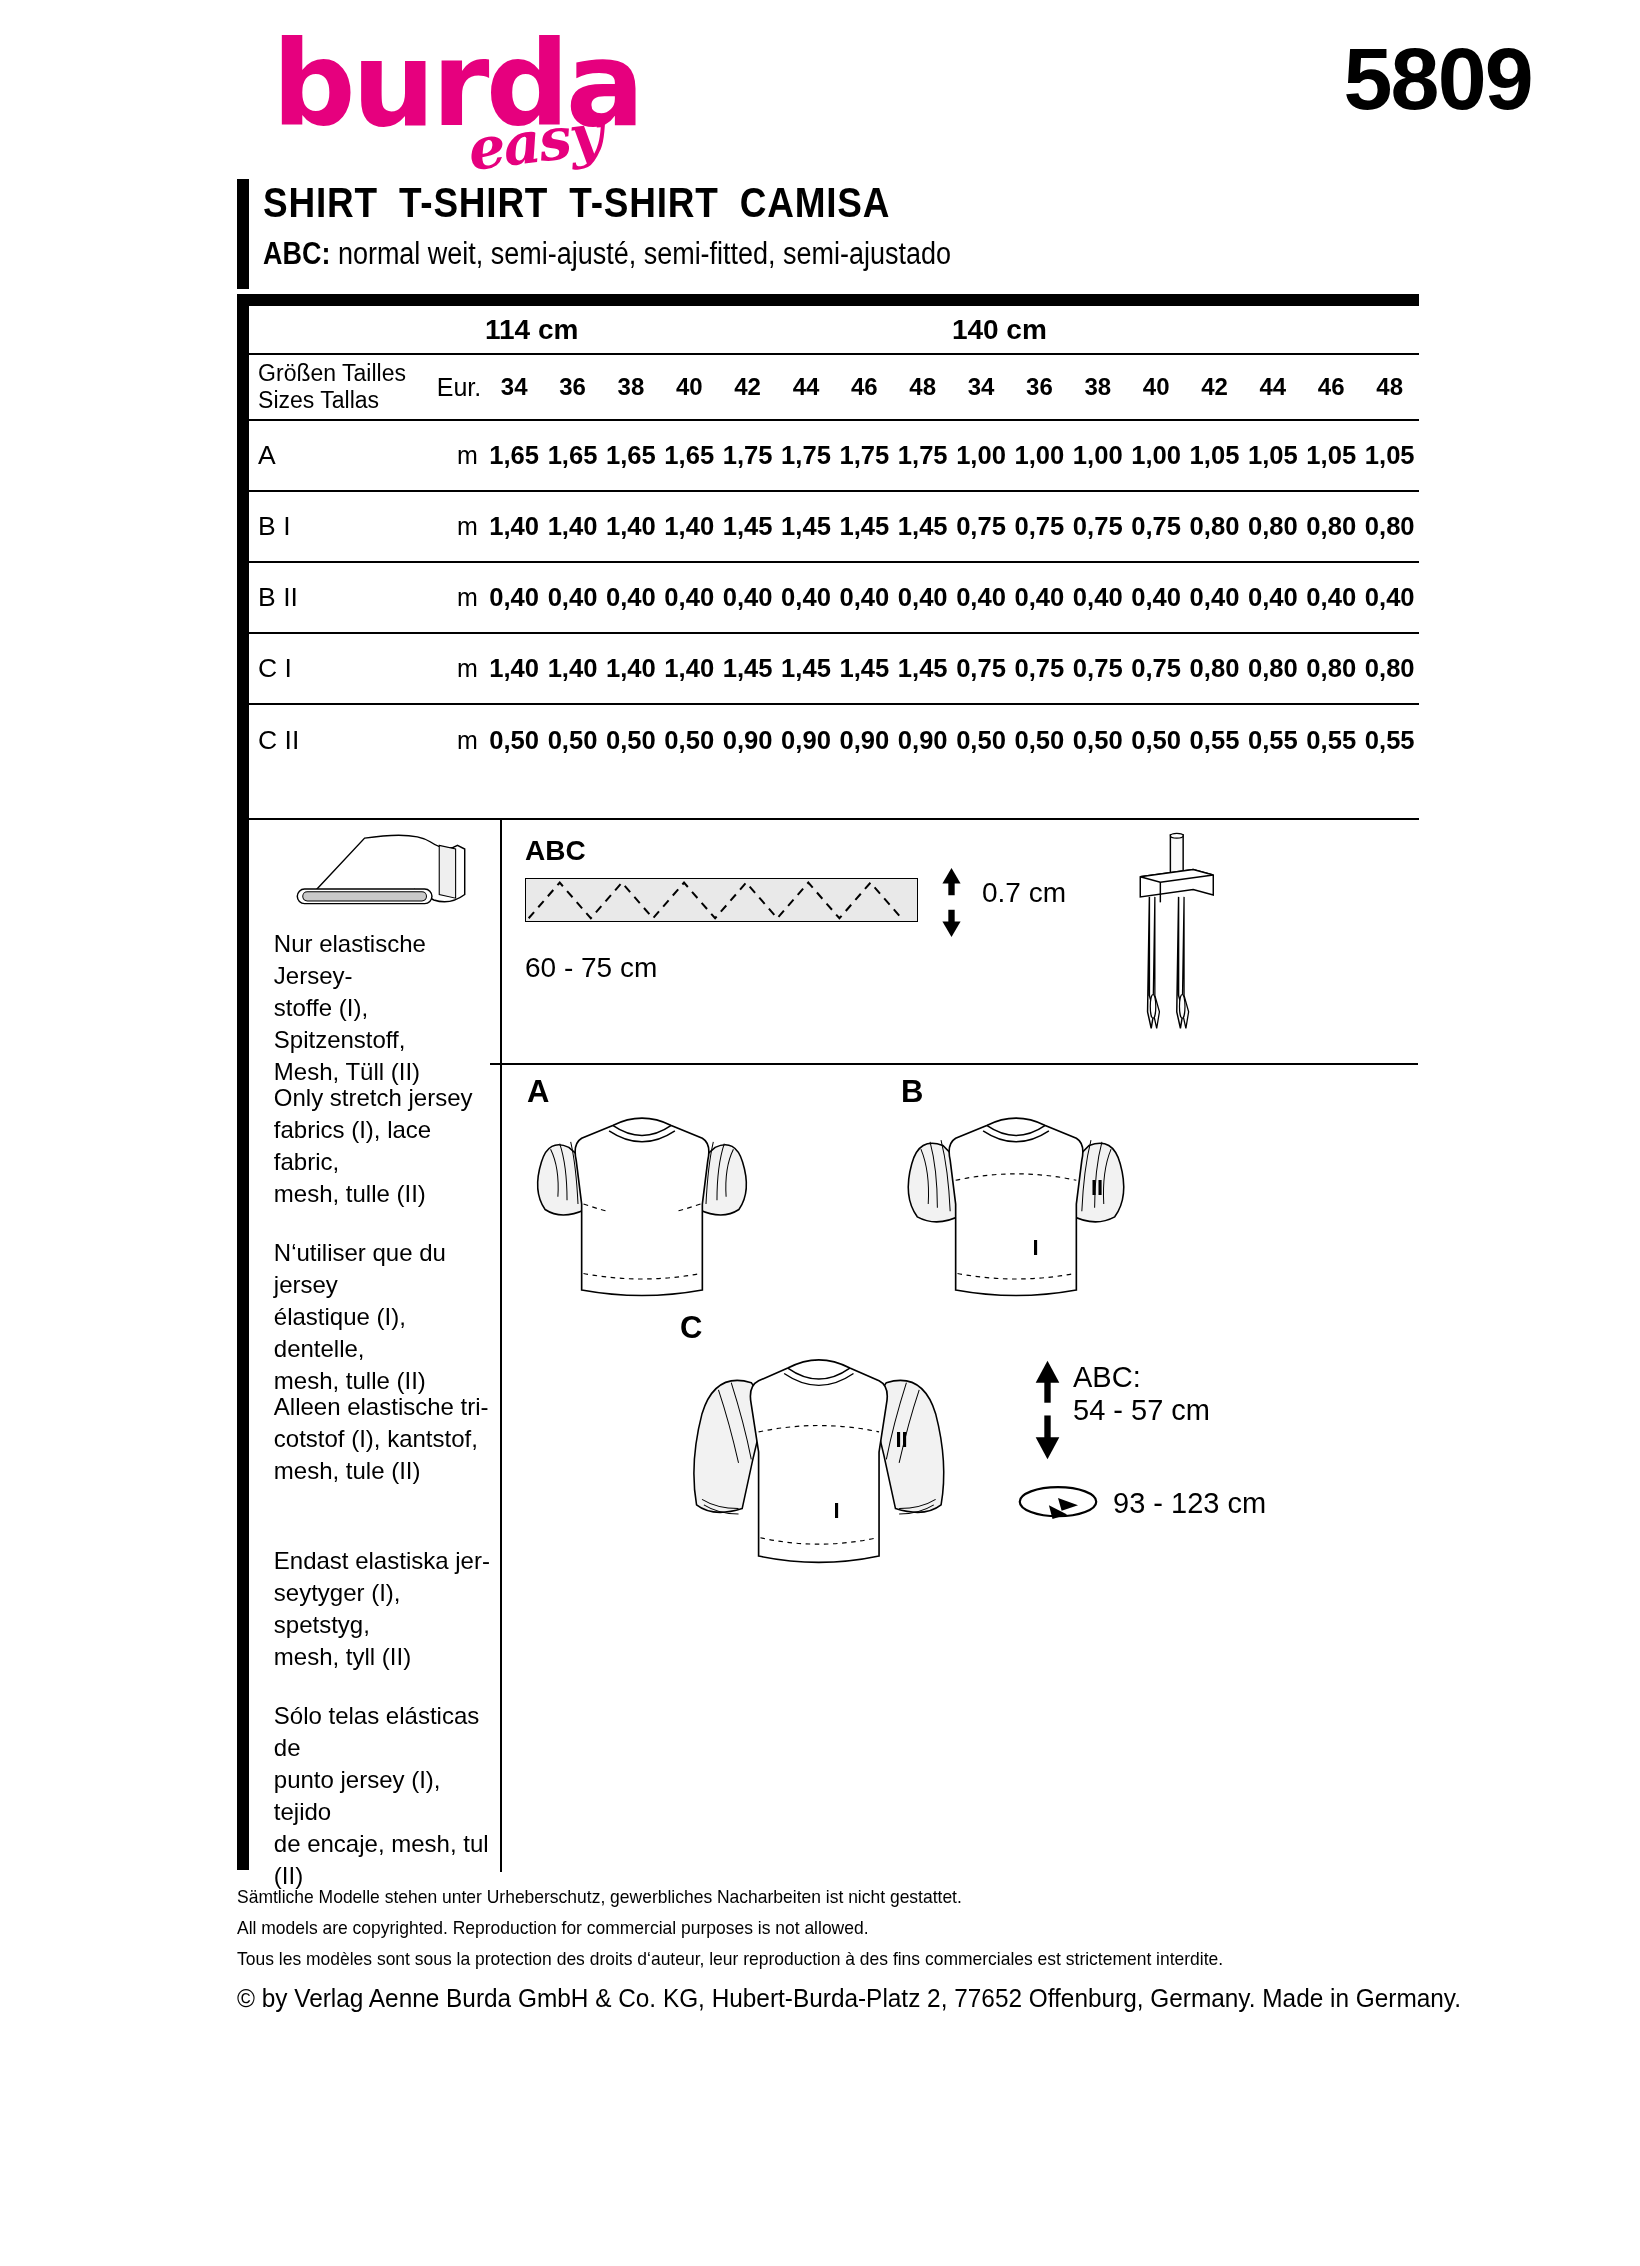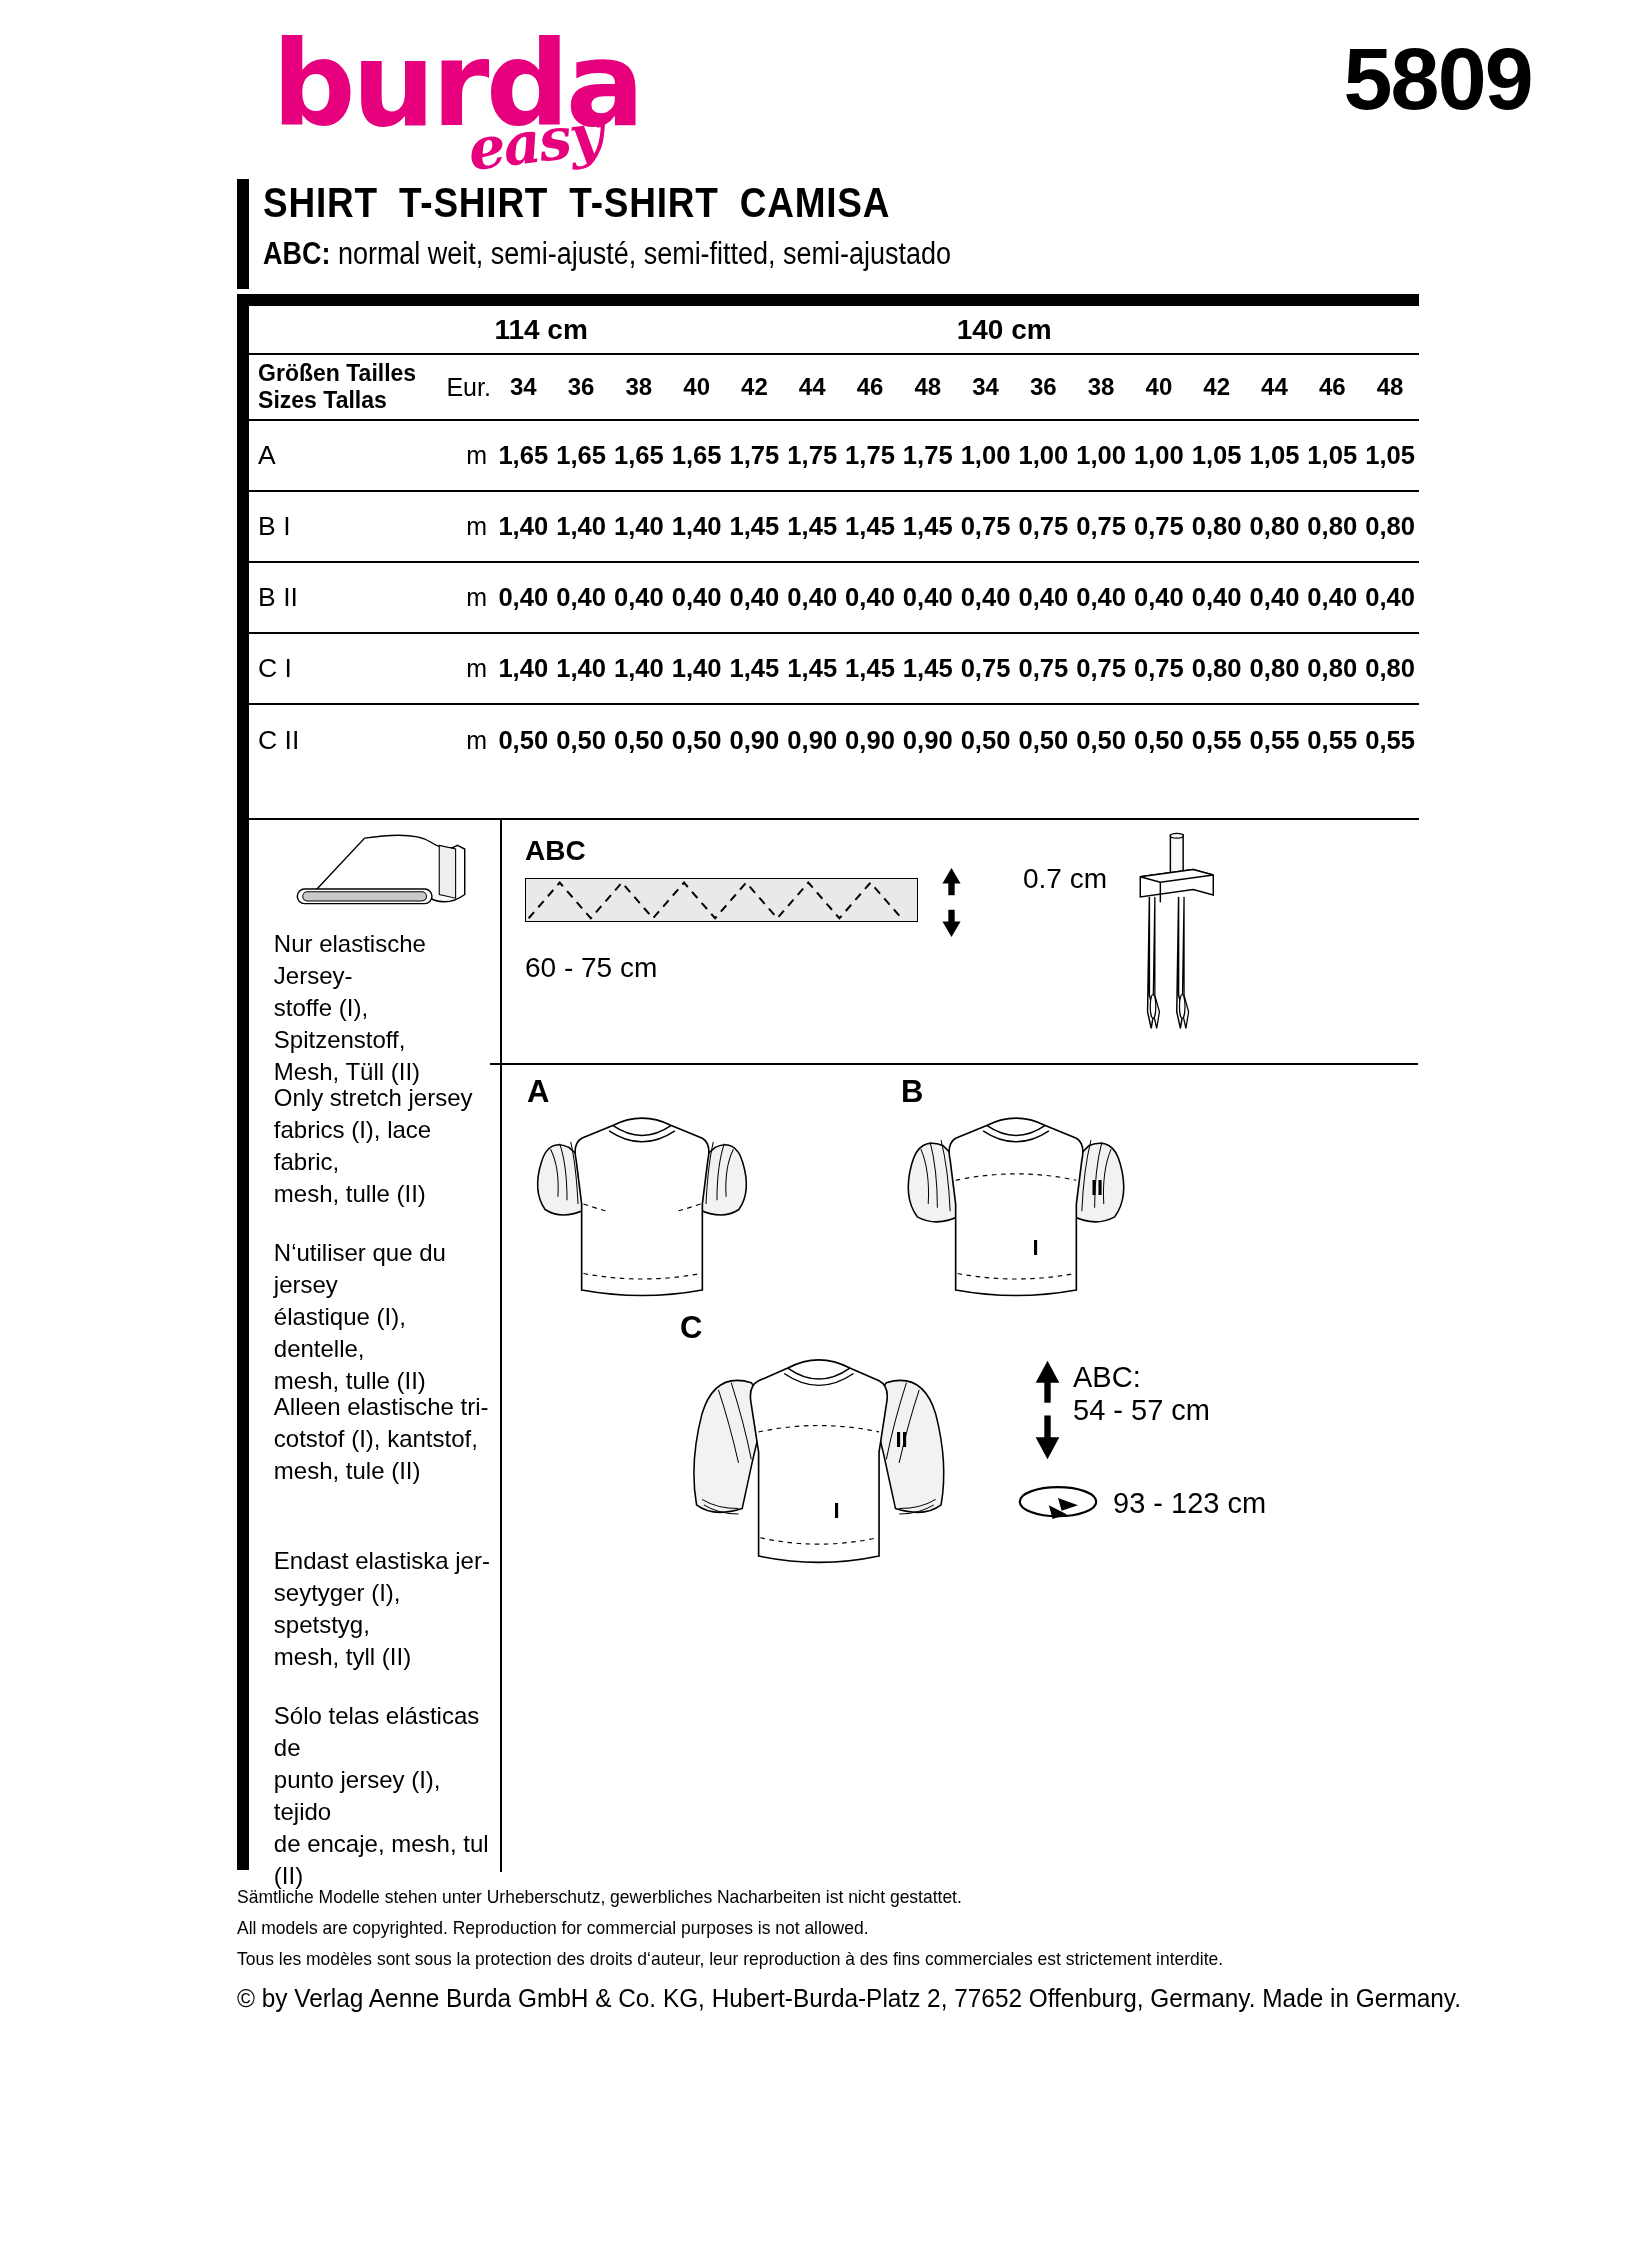--- a/index.html
+++ b/index.html
@@ -128,21 +128,21 @@
     height: 66px;
     text-align: center;
     vertical-align: middle;
     border-bottom: 2.7px solid #000;
   }
   .sizes-row td.lbl {
     text-align: left;
     padding-left: 9.1px;
     line-height: 1.18;
     font-size: 23px;
-    font-weight: 700;
+    font-weight: 400;
   }
   .sizes-row td.eur { font-weight: 400; font-size: 25px; margin-top: 45px; }
   .drow td {
     height: 71px;
     font-size: 25.6px;
     font-weight: 700;
     text-align: center;
     vertical-align: middle;
     border-bottom: 2.7px solid #000;
   }
@@ -485,21 +485,21 @@
               </g>
             </svg>
           </div>
 
           <svg style="position:absolute; left:443px; top:48px;" width="37" height="69" viewBox="0 0 40 76">
             <line x1="20" y1="10" x2="20" y2="30" stroke="#000" stroke-width="7"></line>
             <polygon points="20,0 10,17 30,17" fill="#000"></polygon>
             <line x1="20" y1="46" x2="20" y2="66" stroke="#000" stroke-width="7"></line>
             <polygon points="20,76 10,59 30,59" fill="#000"></polygon>
           </svg>
-          <div class="ntext" style="left:492px; top:43px;margin-left:41px;">0.7 cm</div>
+          <div class="ntext" style="left:492px; top:57px;">0.7 cm</div>
 
           <div class="ntext" style="left:35px; top:132px;">60 - 75 cm</div>
 
           <svg style="position:absolute; left:630px; top:12.8px;" width="119" height="219" viewBox="0 0 130 240">
             <rect x="55" y="2" width="14" height="52" fill="#fafafa" stroke="#000" stroke-width="1.6"></rect>
             <ellipse cx="62" cy="3" rx="7" ry="2.6" fill="#fff" stroke="#000" stroke-width="1.4"></ellipse>
             <polygon points="22,48 80,40 102,46 102,68 80,62 22,70" fill="#ffffff" stroke="#000" stroke-width="1.6"></polygon>
             <polygon points="22,48 80,40 102,46 44,54" fill="#ffffff" stroke="#000" stroke-width="1.6"></polygon>
             <line x1="44" y1="54" x2="44" y2="76" stroke="#000" stroke-width="1.6"></line>
             <path d="M32 70 L32 178 L37 196 L34 214 L30 196 Z" fill="#fafafa" stroke="#000" stroke-width="1.6"></path>

